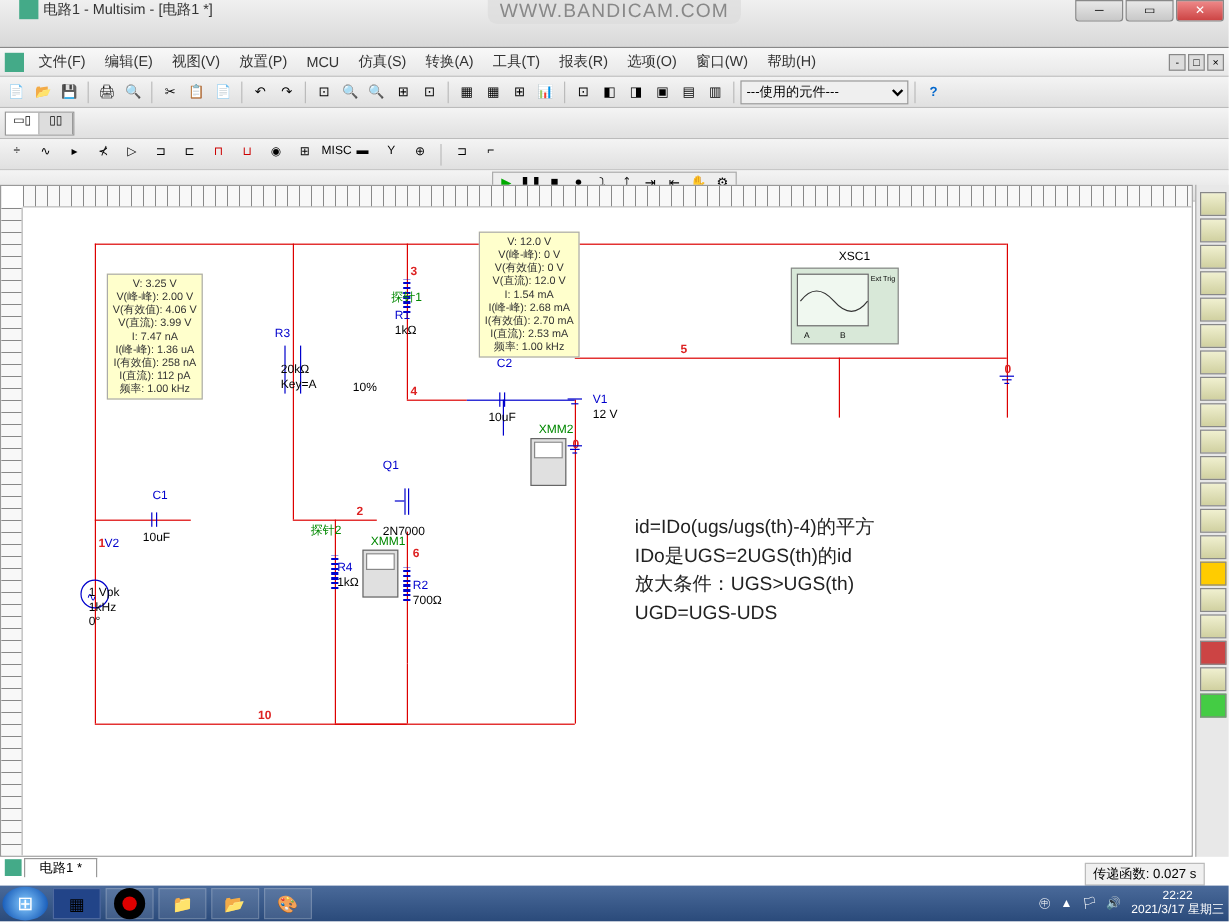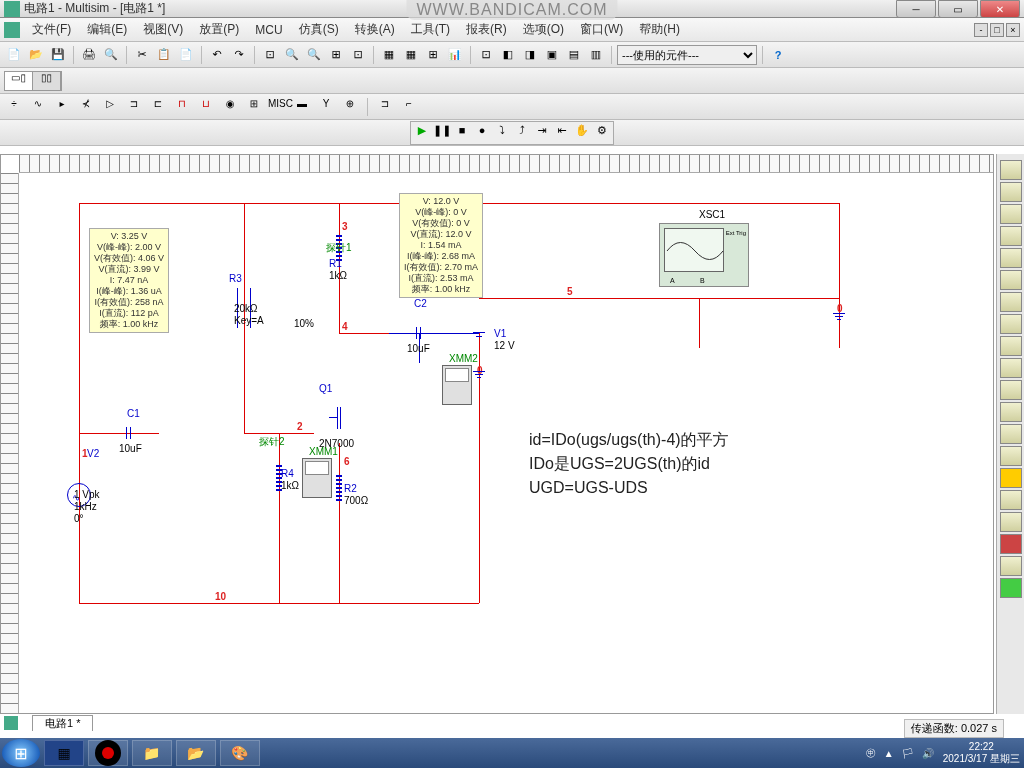--- a/index.html
+++ b/index.html
@@ -1,18 +1,18 @@
 <!DOCTYPE html>
 <html><head>
 <meta charset="utf-8">
 <style>
 * { margin: 0; padding: 0; box-sizing: border-box; font-family: "Microsoft YaHei", "SimSun", Arial, sans-serif; }
 body { width: 1024px; height: 768px; overflow: hidden; background: #fff; font-size: 11px; position: relative; }
 
-.titlebar { height: 18px; background: linear-gradient(#f0f0f0, #d8d8d8); border-bottom: 1px solid #888; display: flex; align-items: flex-end; padding-left: 4px; position: relative; }
+.titlebar { height: 40px; background: linear-gradient(#f0f0f0, #d8d8d8); border-bottom: 1px solid #888; display: flex; align-items: flex-start; padding-left: 16px; position: relative; }
 .titlebar .icon { width: 16px; height: 16px; background: #4a8; margin-right: 4px; }
 .titlebar .title { font-size: 12px; color: #333; flex: 1; }
 .win-controls { display: flex; position: absolute; right: 4px; top: 0; }
 .win-btn { width: 40px; height: 18px; border: 1px solid #888; margin-left: 2px; display: flex; align-items: center; justify-content: center; font-size: 10px; background: linear-gradient(#e8e8e8, #c8c8c8); border-radius: 0 0 3px 3px; }
 .win-btn.close { background: linear-gradient(#e88, #c44); color: #fff; }
 
 .menubar { height: 24px; background: linear-gradient(#f8f8f8, #e8e8e8); border-bottom: 1px solid #bbb; display: flex; align-items: center; padding-left: 4px; position: relative; }
 .menubar .mi { padding: 0 8px; font-size: 12px; color: #333; cursor: default; }
 .mdi-controls { position: absolute; right: 4px; display: flex; gap: 2px; }
 .mdi-controls .b { width: 14px; height: 14px; border: 1px solid #888; background: #ddd; font-size: 9px; text-align: center; line-height: 12px; }
@@ -55,21 +55,21 @@
 .scope .screen { position: absolute; top: 4px; left: 4px; width: 60px; height: 44px; background: #f0f8f0; border: 1px solid #666; }
 
 .meter { position: absolute; width: 30px; height: 40px; background: #e0e0e0; border: 1px solid #666; }
 .meter .disp { position: absolute; top: 2px; left: 2px; right: 2px; height: 14px; background: #fff; border: 1px solid #888; }
 
 .notes { position: absolute; font-size: 16px; color: #222; line-height: 24px; font-family: "SimSun", serif; }
 
 .side-panel { position: absolute; top: 154px; right: 0; width: 28px; bottom: 54px; background: #e8e8e8; border-left: 1px solid #aaa; display: flex; flex-direction: column; gap: 2px; padding-top: 6px; align-items: center; }
 .side-panel .inst { width: 22px; height: 20px; border: 1px solid #888; background: linear-gradient(#f0f0d0, #d0d0a0); font-size: 8px; text-align: center; }
 
-.bottom-tab { position: absolute; bottom: 36px; left: 0; height: 18px; display: flex; align-items: center; gap: 12px; }
+.bottom-tab { position: absolute; bottom: 36px; left: 0; height: 18px; display: flex; align-items: center; }
 .btab { padding: 0 12px; border: 1px solid #999; background: #fff; font-size: 11px; border-bottom: none; margin-left: 2px; }
 .status-right { position: absolute; bottom: 30px; right: 20px; font-size: 11px; background: #f0f0f0; border: 1px solid #bbb; padding: 1px 6px; }
 
 .taskbar { position: absolute; bottom: 0; left: 0; right: 0; height: 30px; background: linear-gradient(#4a6a9a, #2a4a7a); display: flex; align-items: center; }
 .start-orb { width: 38px; height: 28px; background: radial-gradient(circle, #8cf, #04a); border-radius: 50%; margin-left: 2px; display: flex; align-items: center; justify-content: center; color: #fff; font-size: 16px; }
 .task-item { width: 40px; height: 26px; margin-left: 4px; background: rgba(255,255,255,0.1); border: 1px solid rgba(255,255,255,0.2); display: flex; align-items: center; justify-content: center; font-size: 14px; }
 .tray { position: absolute; right: 4px; color: #fff; font-size: 10px; text-align: right; display: flex; align-items: center; gap: 8px; }
 
 .watermark { position: absolute; top: 0; left: 50%; transform: translateX(-50%); font-size: 16px; color: #888; background: rgba(220,220,220,0.7); padding: 1px 10px; border-radius: 0 0 8px 8px; letter-spacing: 1px; z-index: 100; font-family: Arial; }
 
@@ -336,20 +336,21 @@
     </div>
     <div class="comp" style="left:814px;top:140px">
       <div style="width:12px;height:1px;background:#00c"></div>
       <div style="width:8px;height:1px;background:#00c;margin:2px auto 0"></div>
       <div style="width:4px;height:1px;background:#00c;margin:2px auto 0"></div>
     </div>
 
     <div class="notes" style="left:510px;top:255px">
       <div>id=IDo(ugs/ugs(th)-4)的平方</div>
       <div>IDo是UGS=2UGS(th)的id</div>
+      <div>放大条件：UGS&gt;UGS(th)</div>
       <div>UGD=UGS-UDS</div>
     </div>
   </div>
 </div>
 
 <div class="side-panel">
   <div class="inst"></div>
   <div class="inst"></div>
   <div class="inst"></div>
   <div class="inst"></div>

